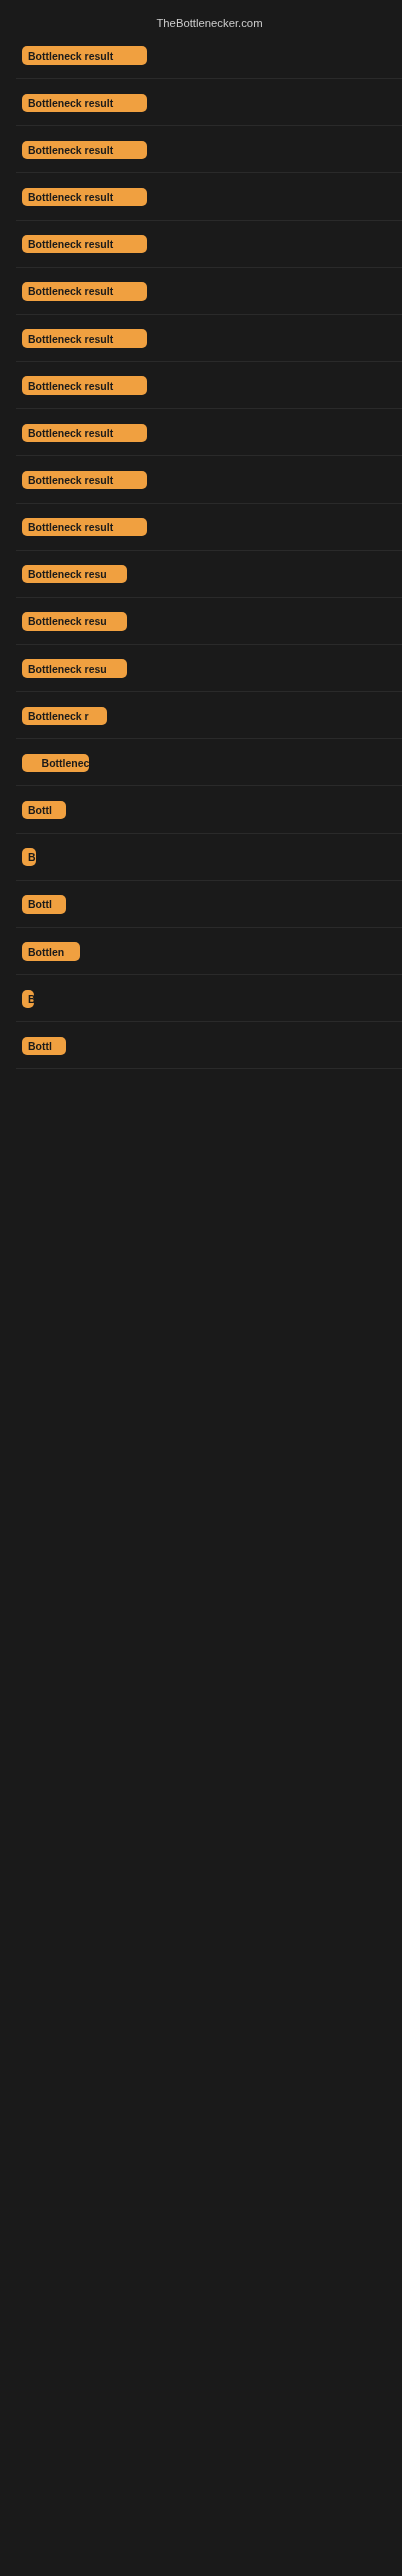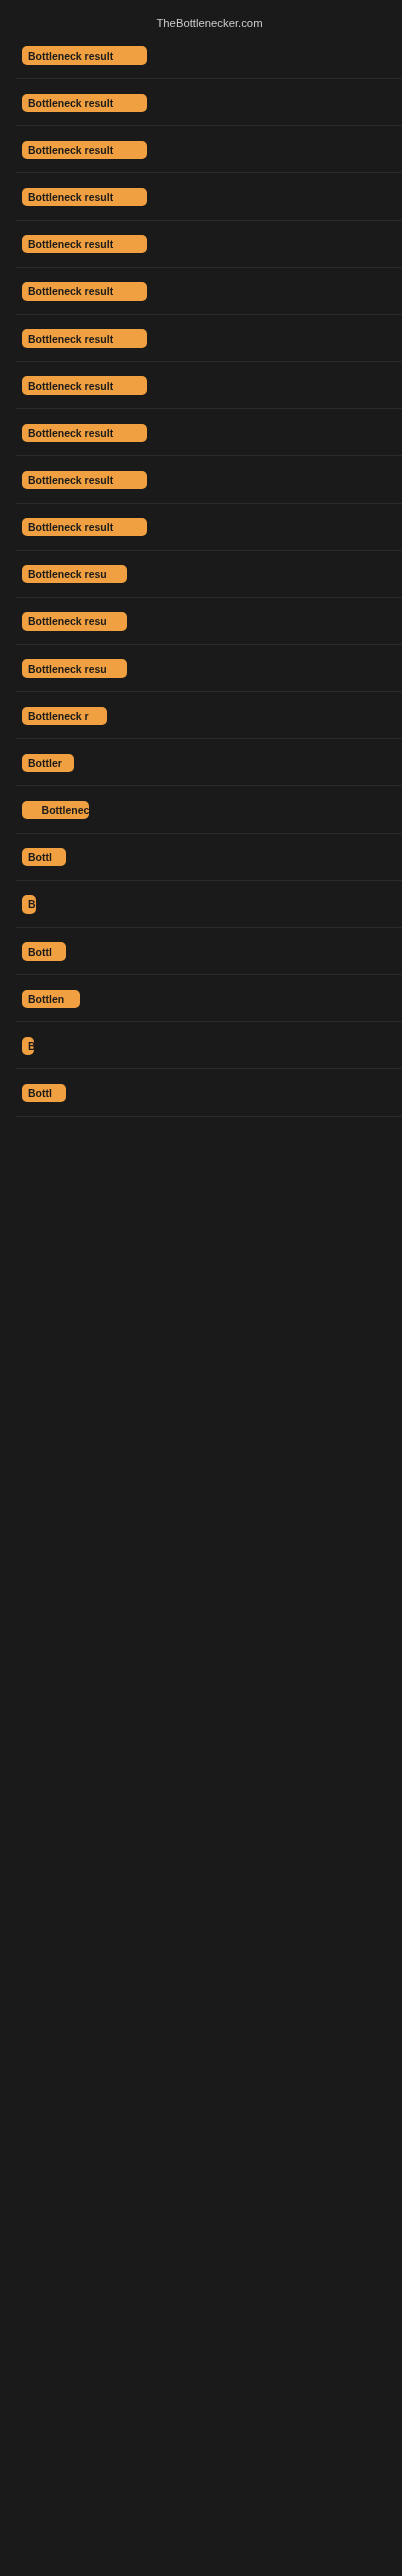--- a/index.html
+++ b/index.html
@@ -53,21 +53,20 @@
     <div class="row"><span class="bottleneck-label" style="max-width: 125px; width: 125px;">Bottleneck result</span></div>
     <div class="row"><span class="bottleneck-label" style="max-width: 125px; width: 125px;">Bottleneck result</span></div>
     <div class="row"><span class="bottleneck-label" style="max-width: 125px; width: 125px;">Bottleneck result</span></div>
     <div class="row"><span class="bottleneck-label" style="max-width: 125px; width: 125px;">Bottleneck result</span></div>
     <div class="row"><span class="bottleneck-label" style="max-width: 125px; width: 125px;">Bottleneck result</span></div>
     <div class="row"><span class="bottleneck-label" style="max-width: 125px; width: 125px;">Bottleneck result</span></div>
     <div class="row"><span class="bottleneck-label" style="max-width: 105px; width: 105px;">Bottleneck resu</span></div>
     <div class="row"><span class="bottleneck-label" style="max-width: 105px; width: 105px;">Bottleneck resu</span></div>
     <div class="row"><span class="bottleneck-label" style="max-width: 105px; width: 105px;">Bottleneck resu</span></div>
     <div class="row"><span class="bottleneck-label" style="max-width: 85px; width: 85px;">Bottleneck r</span></div>
-    <div class="row"><span class="bottleneck-label" style="max-width: 52px; width: 52px;">Bottler</span></div>
     <div class="row"><span class="bottleneck-label" style="max-width: 68px; width: 67px; padding-left: 20px;">Bottleneck</span></div>
     <div class="row"><span class="bottleneck-label" style="max-width: 44px; width: 44px;">Bottl</span></div>
     <div class="row"><span class="bottleneck-label" style="max-width: 14.5px; width: 14.5px;">B</span></div>
     <div class="row"><span class="bottleneck-label" style="max-width: 44px; width: 44px;">Bottl</span></div>
     <div class="row"><span class="bottleneck-label" style="max-width: 58px; width: 58px;">Bottlen</span></div>
     <div class="row"><span class="bottleneck-label" style="max-width: 11.3px; width: 11.3px;">B</span></div>
     <div class="row"><span class="bottleneck-label" style="max-width: 44px; width: 44px;">Bottl</span></div>
   </div>
 
 

